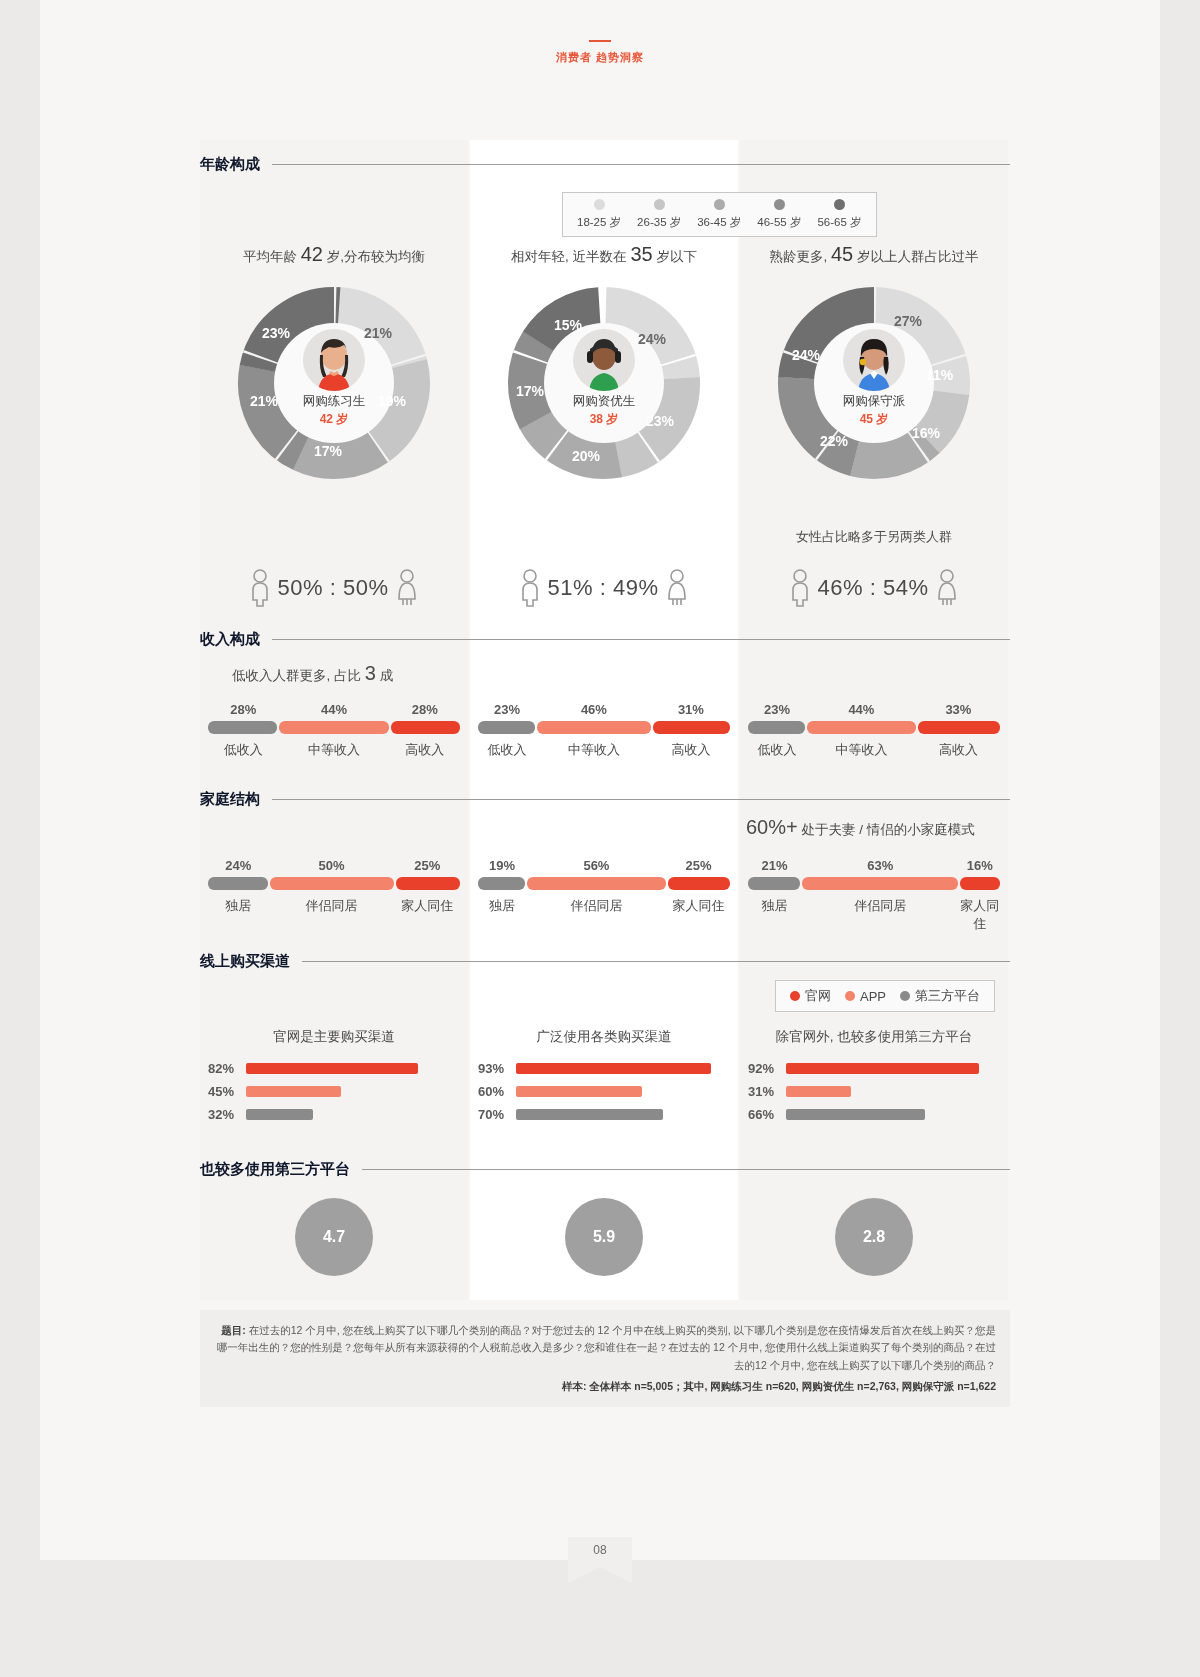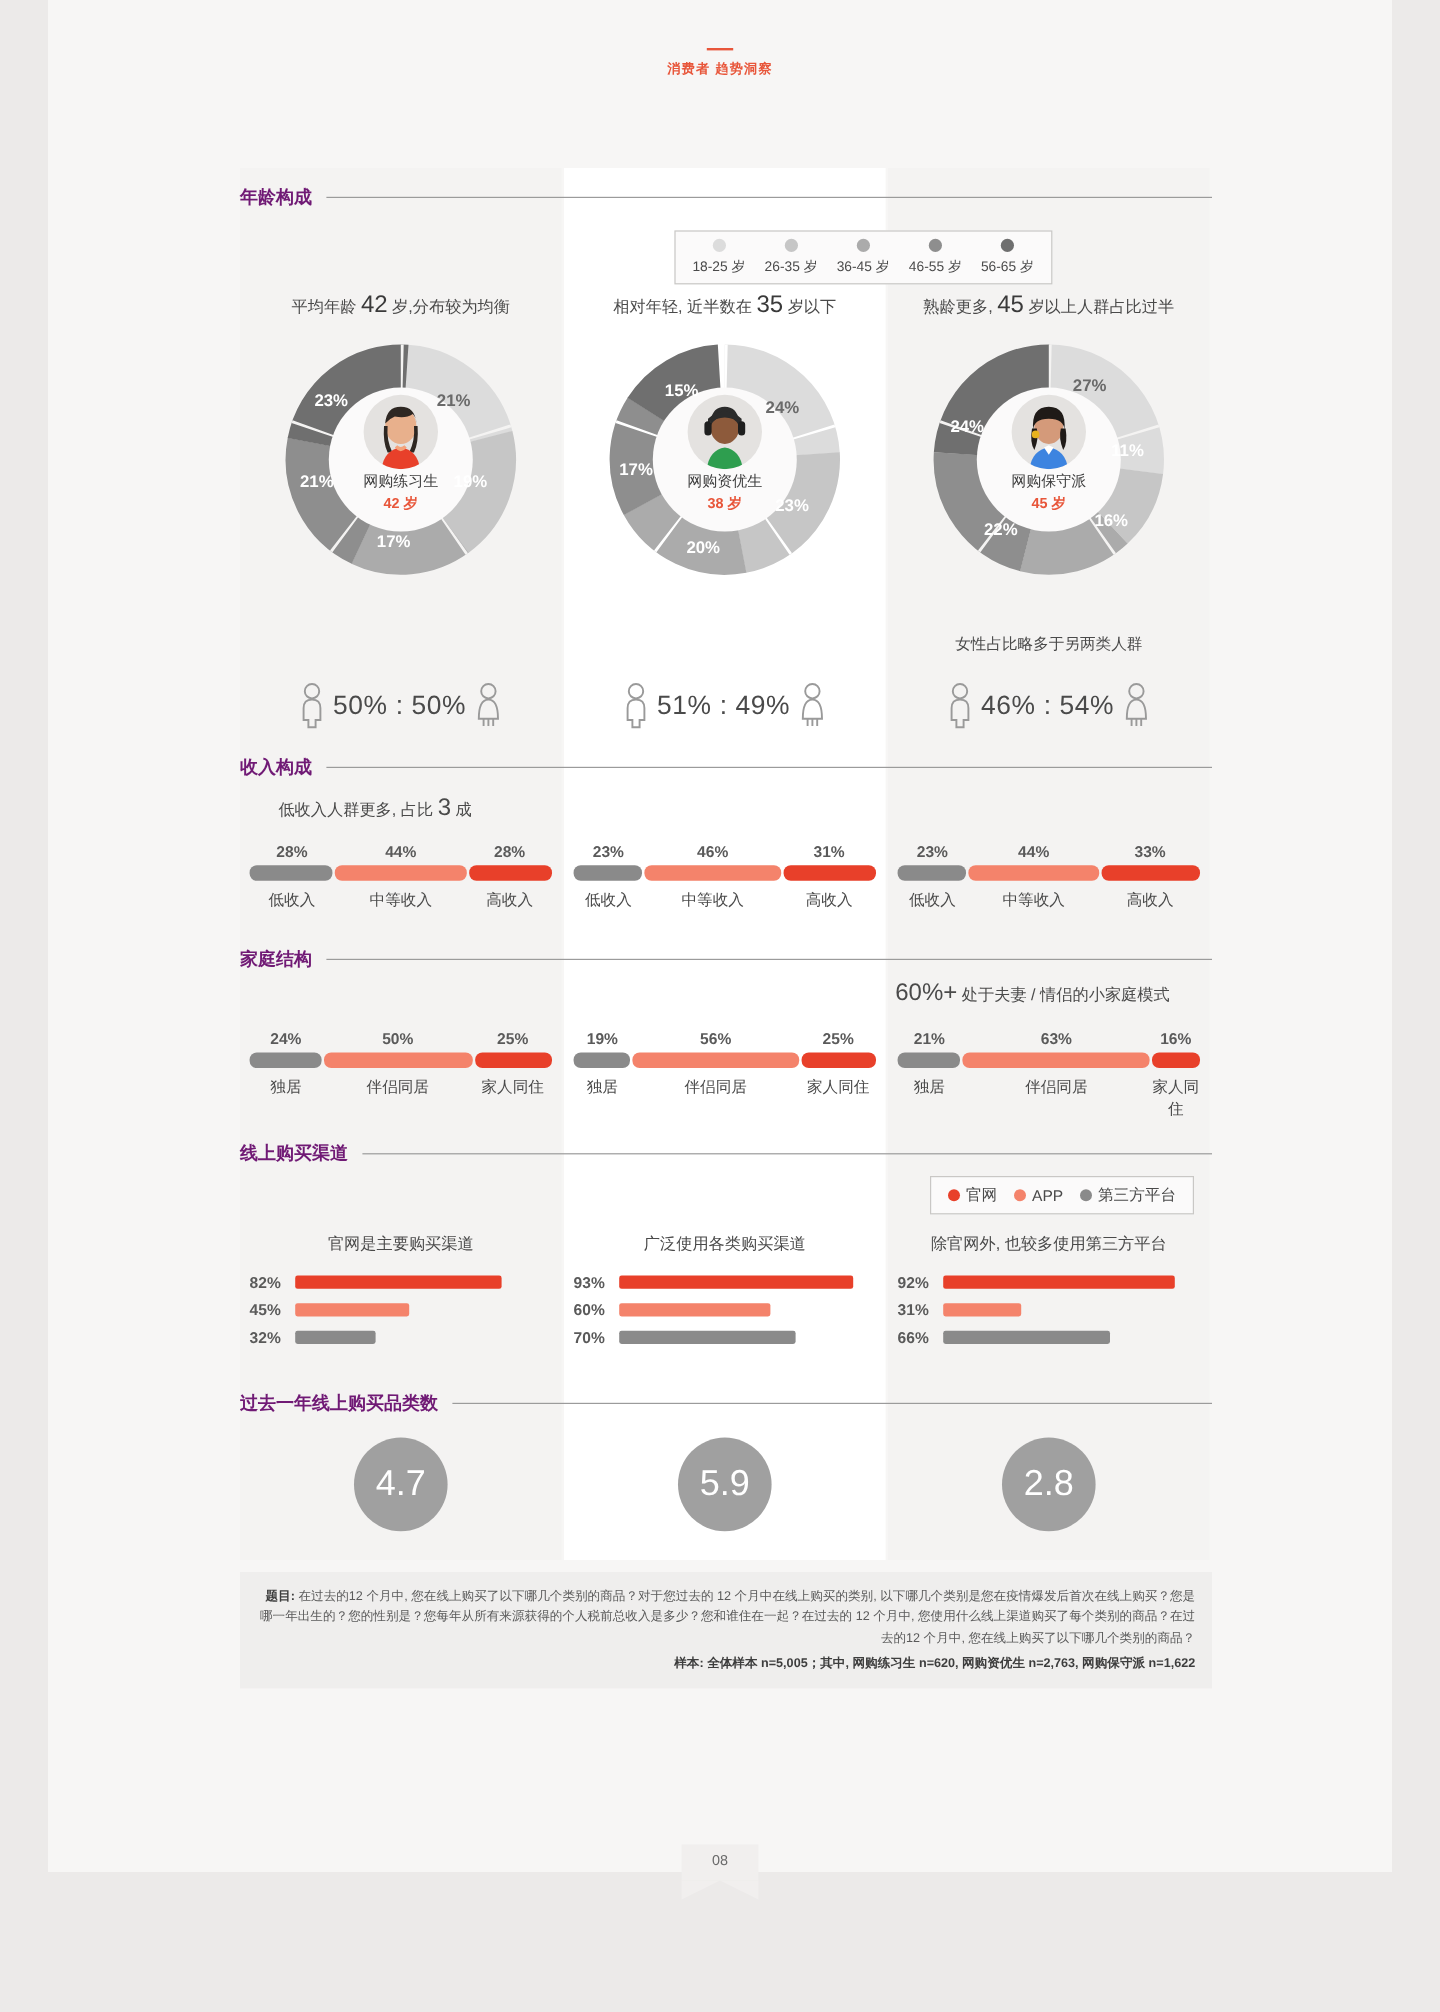--- a/index.html
+++ b/index.html
@@ -36,21 +36,21 @@
   .band.b1 { left: 160px; background: #f4f3f2; }
   .band.b2 { left: 430px; background: #ffffff; }
   .band.b3 { left: 700px; background: #f4f3f2; }
 
   
   .sec {
     position: absolute; left: 160px; width: 810px;
     display: flex; align-items: center; gap: 12px;
   }
   .sec .title {
-    font-size: 15px; font-weight: bold; color: #701a75; white-space: nowrap;
+    font-size: 15px; font-weight: bold; color: #0f172a; white-space: nowrap;
   }
   .sec .rule { flex: 1; height: 1px; background: #9b9b9b; }
 
   
   .legend-ages {
     position: absolute; left: 522px; top: 192px;
     border: 1px solid #c9c7c5; background: #fbfafa;
     padding: 6px 14px; display: flex; gap: 16px; align-items: center;
   }
   .legend-ages .item { display: flex; align-items: center; gap: 5px; font-size: 11.5px; color: #4a4a4a; flex-direction: column; }
@@ -107,22 +107,22 @@
   .chtitle { position: absolute; width: 268px; text-align: center; font-size: 13.5px; color: #4a4a4a; }
   .chgrp { position: absolute; width: 250px; }
   .chrow { display: flex; align-items: center; height: 20px; margin-bottom: 3px; }
   .chrow .v { width: 38px; font-size: 13px; font-weight: bold; color: #5a5a5a; }
   .chrow .t { height: 11px; border-radius: 2px; }
 
   
   .circ { position: absolute; width: 268px; text-align: center; }
   .circ .c {
     width: 78px; height: 78px; border-radius: 50%;
-    background: #a0a0a0; color: #fff; font-size: 30px;
-    display: flex; align-items: center; justify-content: center; margin: 0 auto;
+    background: #a0a0a0; color: #fff; font-size: 16px;
+    display: flex; align-items: center; justify-content: center; margin: 0 auto; font-weight: bold;
   }
 
   
   .foot {
     position: absolute; left: 160px; top: 1310px; width: 810px;
     background: #efeeed; padding: 12px 14px;
     font-size: 10.5px; line-height: 1.65; color: #5a5a5a; text-align: right;
   }
   .foot b { color: #3d3d3d; }
   .foot .ln { display: block; }
@@ -537,21 +537,21 @@
       <span class="v">31%</span>
       <span class="t" style="width:65px; background:#f4836b"></span>
     </div>
     <div class="chrow">
       <span class="v">66%</span>
       <span class="t" style="width:139px; background:#8a8a8a"></span>
     </div>
   </div>
 
   <div class="sec" style="top:1160px;">
-    <span class="title">过去一年线上购买品类数</span>
+    <span class="title">也较多使用第三方平台</span>
     <span class="rule"></span>
   </div>
 
   <div class="circ" style="left:160px; top:1198px;">
     <div class="c">4.7</div>
   </div>
   <div class="circ" style="left:430px; top:1198px;">
     <div class="c">5.9</div>
   </div>
   <div class="circ" style="left:700px; top:1198px;">

